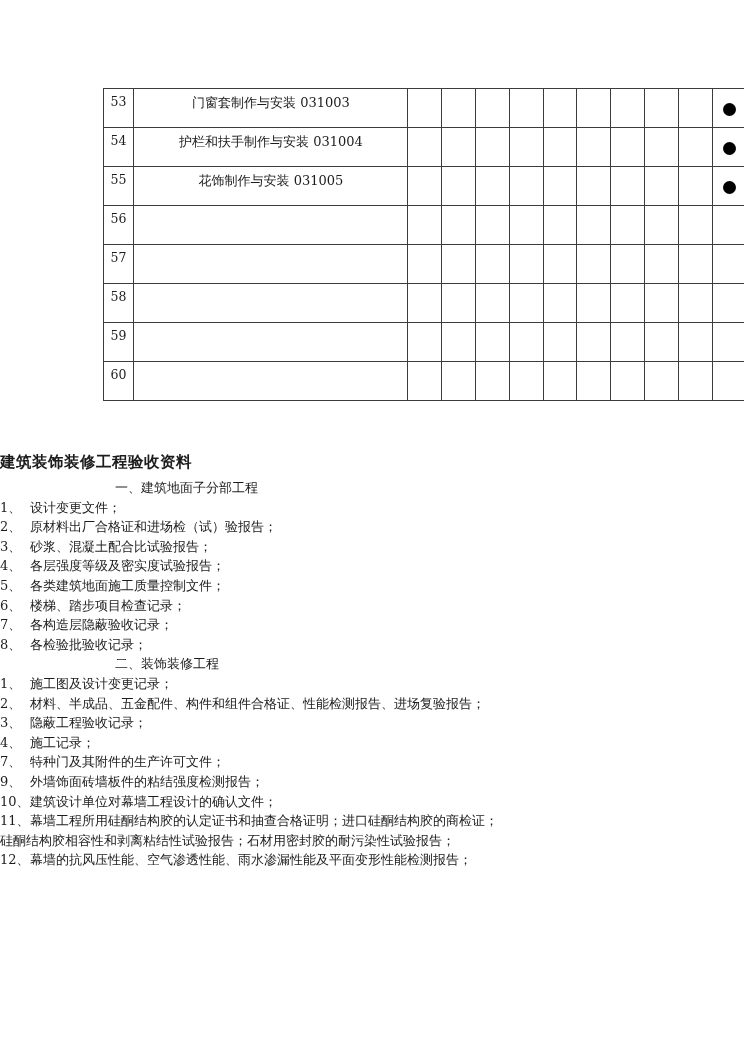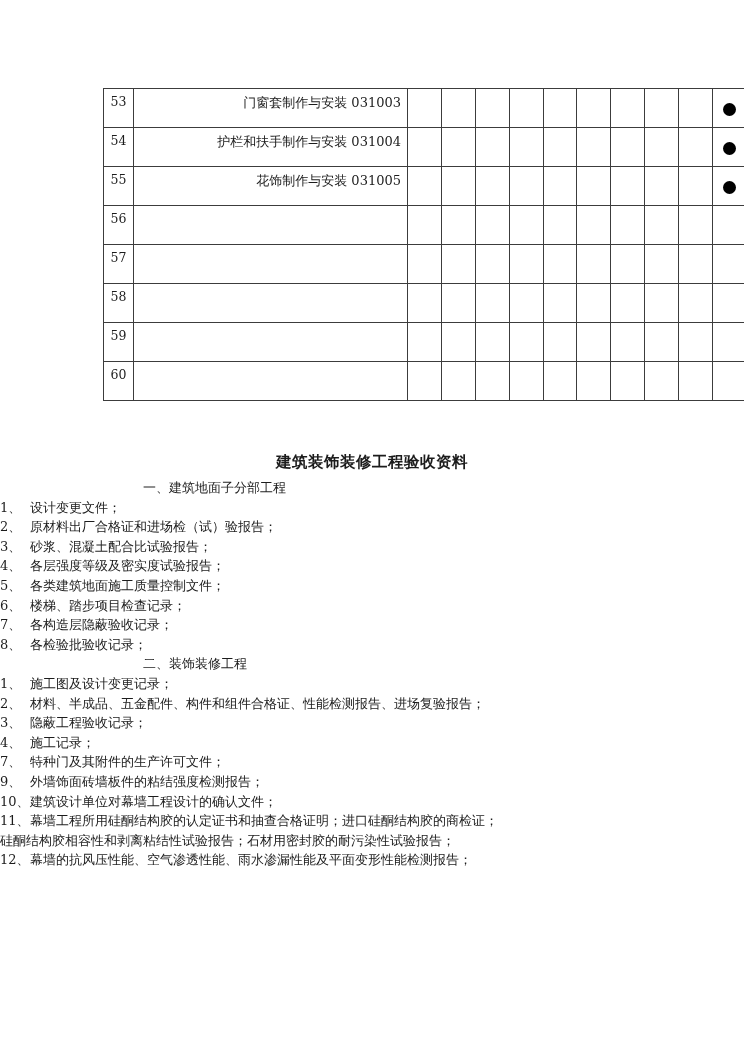--- a/index.html
+++ b/index.html
@@ -11,38 +11,38 @@
     position:absolute;left:103px;top:88px;width:616px;
     border-collapse:collapse;table-layout:fixed;
   }
   table.grid td{border:1px solid #3c3c3c;overflow:hidden;}
   table.grid tr{height:39px;}
   td.c-num{
     width:27px;text-align:center;vertical-align:top;
     padding-top:5px;font-size:12.5px;
   }
   td.c-desc{
-    width:260px;vertical-align:top;text-align:right;
+    width:260px;vertical-align:top;text-align:center;
     padding:5px 6px 0 7px;font-size:13px;white-space:nowrap;
   }
   td.c-blank{width:32.9px;vertical-align:middle;text-align:center;padding:0;}
   .dot{
     display:inline-block;width:13px;height:13px;border-radius:50%;
     background:#000000;vertical-align:middle;
   }
   .doc-title{
-    position:absolute;top:452px;left:0;width:744px;text-align:center;
+    position:absolute;top:452px;left:0;width:744px;text-align:left;
     font-weight:bold;font-size:15.5px;letter-spacing:0.5px;white-space:nowrap;
   }
   .doc-lines{
     position:absolute;top:478px;left:0;width:744px;
     font-size:13px;line-height:19.6px;
   }
   .line{white-space:nowrap;}
-  .line.heading{padding-left:115px;margin-left:28px;}
+  .line.heading{padding-left:115px;}
   .line.item{}
   .num{display:inline-block;min-width:30px;}
 </style>
 </head>
 <body>
 
 <div class="page">
 
   <table class="grid">
     <tbody id="table-body">

